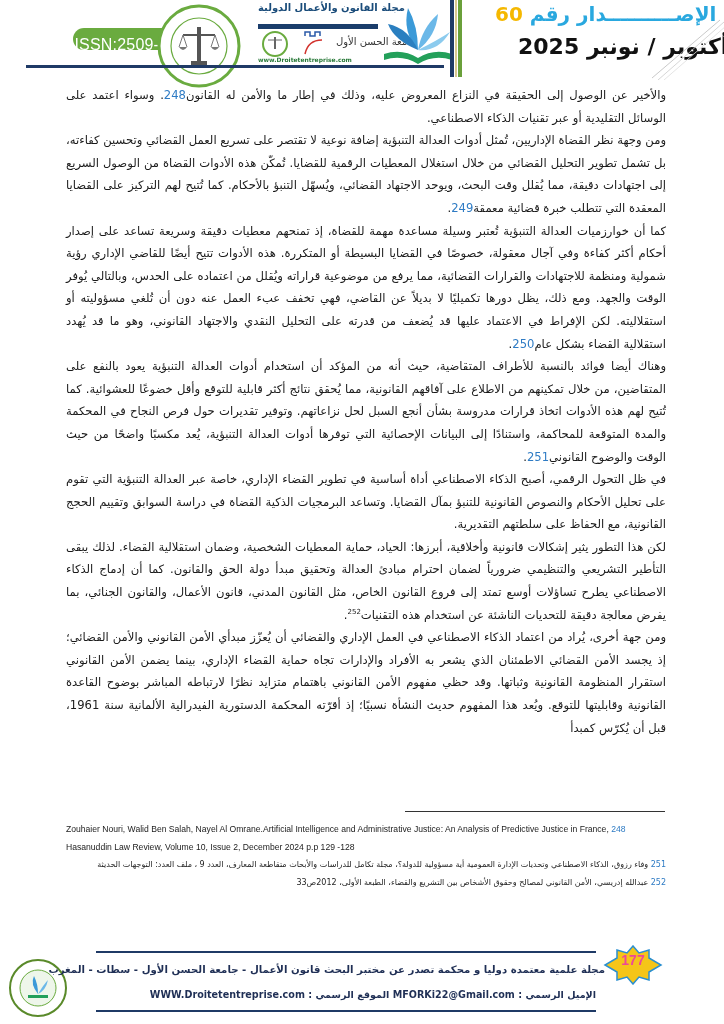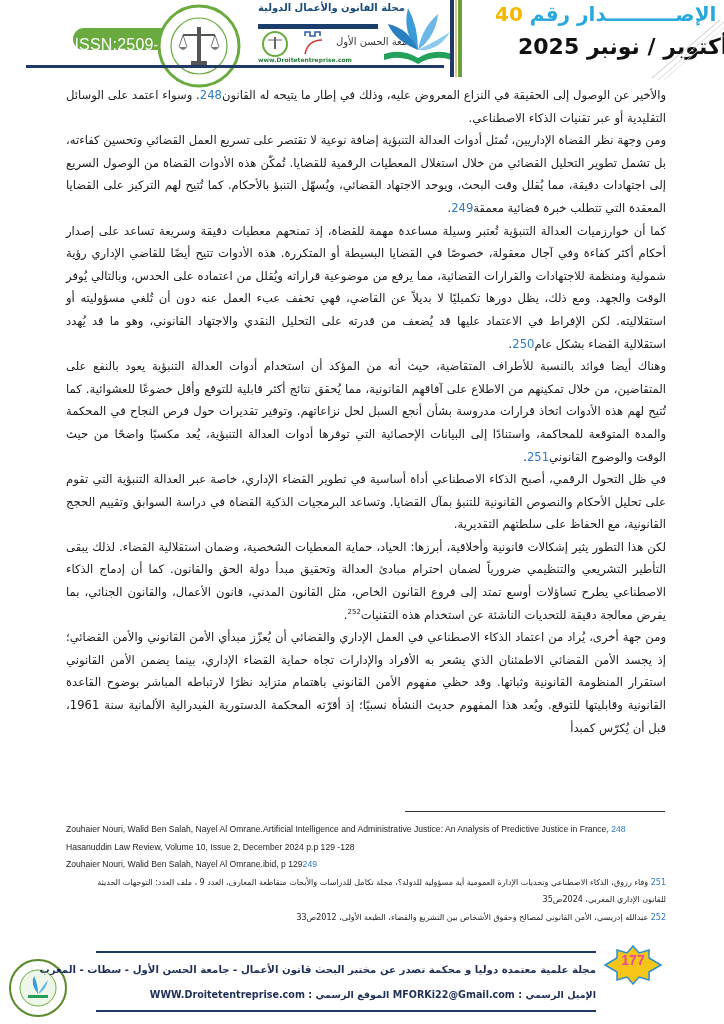--- a/index.html
+++ b/index.html
@@ -32,21 +32,21 @@
   .footnotes { position:absolute; left:66px; top:821px; width:600px; font-family:"Liberation Sans", sans-serif; font-size:8.6px; line-height:17.5px; color:#222; }
   .fn-line { white-space:nowrap; }
   .fn-rtl { direction:rtl; text-align:right; font-family:"DejaVu Sans", sans-serif; font-size:8px; white-space:nowrap; }
   .fn-num { color:#2e7bc4; }
 
   
   .footer-badge { position:absolute; left:8px; top:958px; width:60px; height:60px; }
   .page-star { position:absolute; left:603px; top:945px; width:60px; height:40px; }
   .page-num { position:absolute; left:603px; top:952px; width:60px; text-align:center; font-family:"Liberation Sans", sans-serif; font-weight:bold; font-size:14px; color:#ec4899; }
   .footer-rule-top { position:absolute; left:96px; top:951px; width:500px; height:2px; background:#1f3a66; }
-  .footer-line1 { position:absolute; left:96px; top:964px; width:500px; direction:rtl; text-align:right; font-family:"DejaVu Sans", sans-serif; font-weight:bold; font-size:10.2px; color:#1f2f55; white-space:nowrap; }
+  .footer-line1 { position:absolute; left:105px; top:964px; width:500px; direction:rtl; text-align:right; font-family:"DejaVu Sans", sans-serif; font-weight:bold; font-size:10.2px; color:#1f2f55; white-space:nowrap; }
   .footer-line2 { position:absolute; left:96px; top:989px; width:500px; direction:rtl; font-family:"DejaVu Sans", sans-serif; font-weight:bold; font-size:9.6px; color:#1f2f55; white-space:nowrap; }
   .footer-rule-bottom { position:absolute; left:96px; top:1010px; width:500px; height:2px; background:#1f3a66; }
 </style>
 </head>
 <body>
 
 <div>
   <div class="issn">ISSN:2509-0291</div>
 
   <svg class="lab-logo" viewBox="0 0 88 86">
@@ -87,50 +87,48 @@
   </div>
 
   <div class="vbars">
     <div style="left:0;width:4px;background:#1f3a66"></div>
     <div style="left:5px;width:2px;background:#d8c890"></div>
     <div style="left:8px;width:4px;background:#6aa03a"></div>
   </div>
 
   <div class="issue-line1">
     <span>الإصــــــــــدار رقم</span>
-    <span class="issue-num">40</span>
+    <span class="issue-num">60</span>
   </div>
   <div class="issue-line2">أكتوبر / نونبر 2025</div>
 
   <svg class="deco-lines" viewBox="0 0 80 70">
     <line x1="70" y1="10" x2="2" y2="68" stroke="#bbb" stroke-width="0.8"></line>
     <line x1="74" y1="12" x2="8" y2="70" stroke="#ccc" stroke-width="0.8"></line>
     <line x1="76" y1="16" x2="14" y2="70" stroke="#ddd" stroke-width="0.8"></line>
   </svg>
 
   <div class="header-rule"></div>
 </div>
 
 <div class="body-text">
-  <p><span>والأخير عن الوصول إلى الحقيقة في النزاع المعروض عليه، وذلك في إطار ما يتيحه له القانون</span><span class="fnref">248</span><span>. وسواء اعتمد على الوسائل التقليدية أو عبر تقنيات الذكاء الاصطناعي.</span></p>
+  <p><span>والأخير عن الوصول إلى الحقيقة في النزاع المعروض عليه، وذلك في إطار ما والأمن له القانون</span><span class="fnref">248</span><span>. وسواء اعتمد على الوسائل التقليدية أو عبر تقنيات الذكاء الاصطناعي.</span></p>
   <p><span>ومن وجهة نظر القضاة الإداريين، تُمثل أدوات العدالة التنبؤية إضافة نوعية لا تقتصر على تسريع العمل القضائي وتحسين كفاءته، بل تشمل تطوير التحليل القضائي من خلال استغلال المعطيات الرقمية للقضايا. تُمكّن هذه الأدوات القضاة من الوصول السريع إلى اجتهادات دقيقة، مما يُقلل وقت البحث، ويوحد الاجتهاد القضائي، ويُسهّل التنبؤ بالأحكام. كما تُتيح لهم التركيز على القضايا المعقدة التي تتطلب خبرة قضائية معمقة</span><span class="fnref">249</span><span>.</span></p>
   <p><span>كما أن خوارزميات العدالة التنبؤية تُعتبر وسيلة مساعدة مهمة للقضاة، إذ تمنحهم معطيات دقيقة وسريعة تساعد على إصدار أحكام أكثر كفاءة وفي آجال معقولة، خصوصًا في القضايا البسيطة أو المتكررة. هذه الأدوات تتيح أيضًا للقاضي الإداري رؤية شمولية ومنظمة للاجتهادات والقرارات القضائية، مما يرفع من موضوعية قراراته ويُقلل من اعتماده على الحدس، وبالتالي يُوفر الوقت والجهد. ومع ذلك، يظل دورها تكميليًا لا بديلاً عن القاضي، فهي تخفف عبء العمل عنه دون أن تُلغي مسؤوليته أو استقلاليته. لكن الإفراط في الاعتماد عليها قد يُضعف من قدرته على التحليل النقدي والاجتهاد القانوني، وهو ما قد يُهدد استقلالية القضاء بشكل عام</span><span class="fnref">250</span><span>.</span></p>
   <p><span>وهناك أيضا فوائد بالنسبة للأطراف المتقاضية، حيث أنه من المؤكد أن استخدام أدوات العدالة التنبؤية يعود بالنفع على المتقاضين، من خلال تمكينهم من الاطلاع على آفاقهم القانونية، مما يُحقق نتائج أكثر قابلية للتوقع وأقل خضوعًا للعشوائية. كما تُتيح لهم هذه الأدوات اتخاذ قرارات مدروسة بشأن أنجع السبل لحل نزاعاتهم. وتوفير تقديرات حول فرص النجاح في المحكمة والمدة المتوقعة للمحاكمة، واستنادًا إلى البيانات الإحصائية التي توفرها أدوات العدالة التنبؤية، يُعد مكسبًا واضحًا من حيث الوقت والوضوح القانوني</span><span class="fnref">251</span><span>.</span></p>
   <p><span>في ظل التحول الرقمي، أصبح الذكاء الاصطناعي أداة أساسية في تطوير القضاء الإداري، خاصة عبر العدالة التنبؤية التي تقوم على تحليل الأحكام والنصوص القانونية للتنبؤ بمآل القضايا. وتساعد البرمجيات الذكية القضاة في دراسة السوابق وتقييم الحجج القانونية، مع الحفاظ على سلطتهم التقديرية.</span></p>
   <p><span>لكن هذا التطور يثير إشكالات قانونية وأخلاقية، أبرزها: الحياد، حماية المعطيات الشخصية، وضمان استقلالية القضاء. لذلك يبقى التأطير التشريعي والتنظيمي ضرورياً لضمان احترام مبادئ العدالة وتحقيق مبدأ دولة الحق والقانون. كما أن إدماج الذكاء الاصطناعي يطرح تساؤلات أوسع تمتد إلى فروع القانون الخاص، مثل القانون المدني، قانون الأعمال، والقانون الجنائي، بما يفرض معالجة دقيقة للتحديات الناشئة عن استخدام هذه التقنيات</span><sup class="fnsup">252</sup><span>.</span></p>
   <p><span>ومن جهة أخرى، يُراد من اعتماد الذكاء الاصطناعي في العمل الإداري والقضائي أن يُعزّز مبدأي الأمن القانوني والأمن القضائي؛ إذ يجسد الأمن القضائي الاطمئنان الذي يشعر به الأفراد والإدارات تجاه حماية القضاء الإداري، بينما يضمن الأمن القانوني استقرار المنظومة القانونية وثباتها. وقد حظي مفهوم الأمن القانوني باهتمام متزايد نظرًا لارتباطه المباشر بوضوح القاعدة القانونية وقابليتها للتوقع. ويُعد هذا المفهوم حديث النشأة نسبيًا؛ إذ أقرّته المحكمة الدستورية الفيدرالية الألمانية سنة 1961، قبل أن يُكرّس كمبدأ</span></p>
 </div>
 
 <div class="fn-rule"></div>
 <div class="footnotes">
   <div class="fn-line"><span>Zouhaier Nouri, Walid Ben Salah, Nayel Al Omrane.Artificial Intelligence and Administrative Justice: An Analysis of Predictive Justice in France,</span> <span class="fn-num">248</span></div>
   <div class="fn-line"><span>Hasanuddin Law Review, Volume 10, Issue 2, December 2024 p.p 129 -128</span></div>
-  <div class="fn-line"><span>Zouhaier Nouri, Walid Ben Salah, Nayel Al Omrane.ibid, p  129</span><span class="fn-num">249</span></div>
   <div class="fn-rtl"><span class="fn-num">251</span> <span>وفاء رزوق، الذكاء الاصطناعي وتحديات الإدارة العمومية أية مسؤولية للدولة؟، مجلة تكامل للدراسات والأبحاث متقاطعة المعارف، العدد 9 ، ملف العدد: التوجهات الحديثة</span></div>
-  <div class="fn-rtl"><span>للقانون الإداري المغربي، 2024ص35</span></div>
   <div class="fn-rtl"><span class="fn-num">252</span> <span>عبدالله إدريسي، الأمن القانوني لمصالح وحقوق الأشخاص بين التشريع والقضاء، الطبعة الأولى، 2012ص33</span></div>
 </div>
 
 <div>
   <svg class="footer-badge" viewBox="0 0 60 60">
     <circle cx="30" cy="30" r="28" fill="#fff" stroke="#5a8a2a" stroke-width="2"></circle>
     <circle cx="30" cy="30" r="18" fill="#eef6ea" stroke="#6aab3f" stroke-width="1"></circle>
     <path d="M30 36 Q22 26 26 18 Q30 26 30 36 Z" fill="#3b9ad8"></path>
     <path d="M30 36 Q36 26 40 22 Q38 32 30 36 Z" fill="#6bb8e8"></path>
     <rect x="20" y="37" width="20" height="3" fill="#23a05a"></rect>

